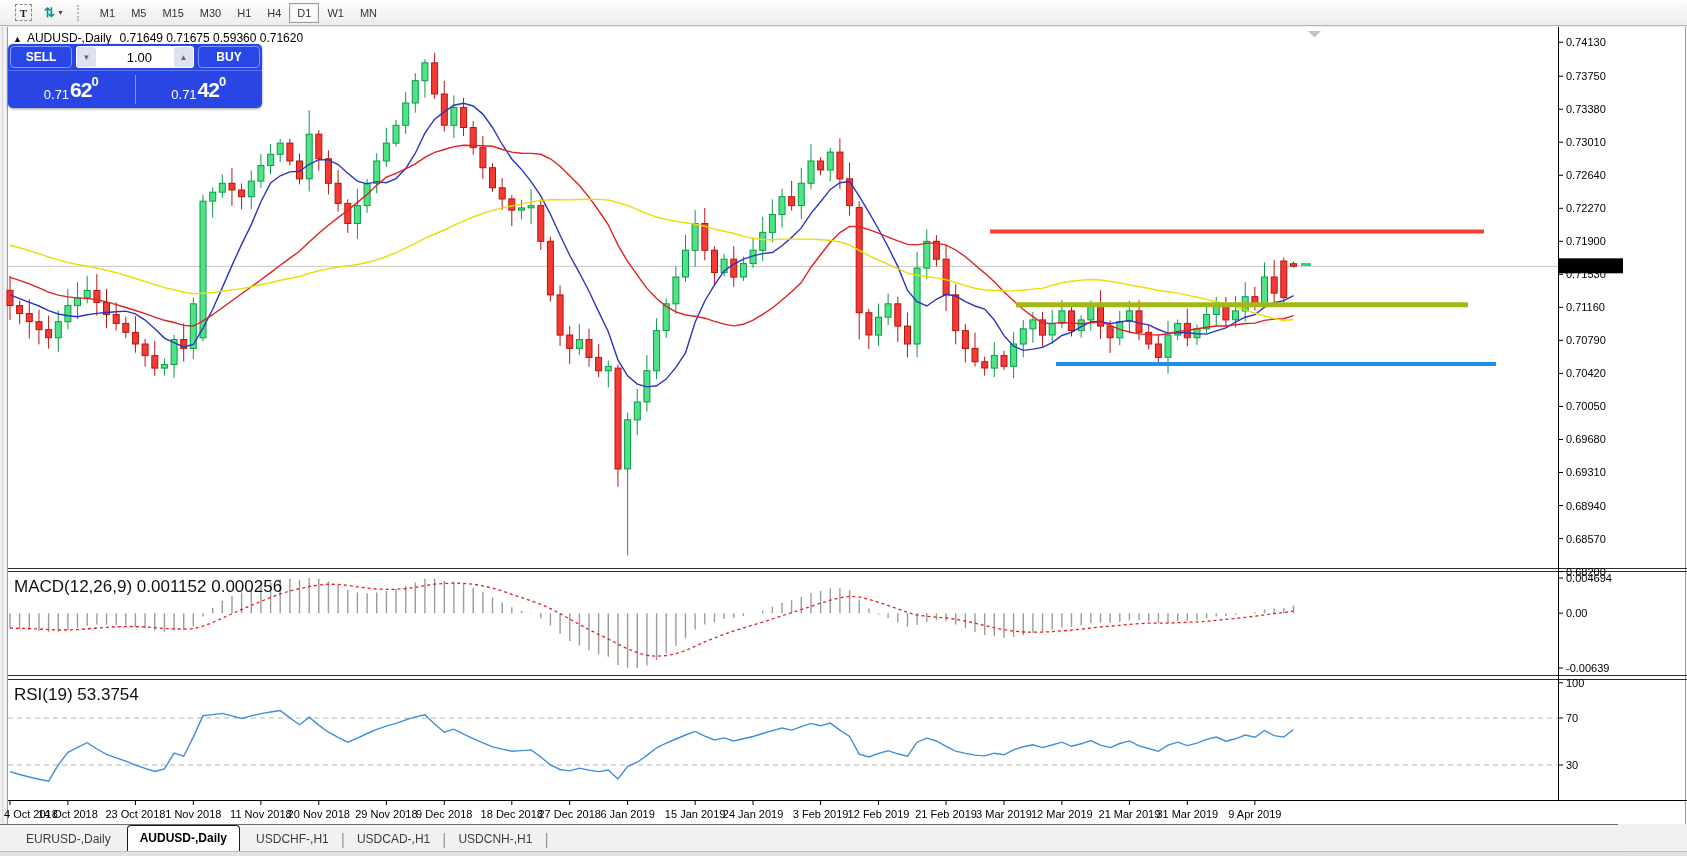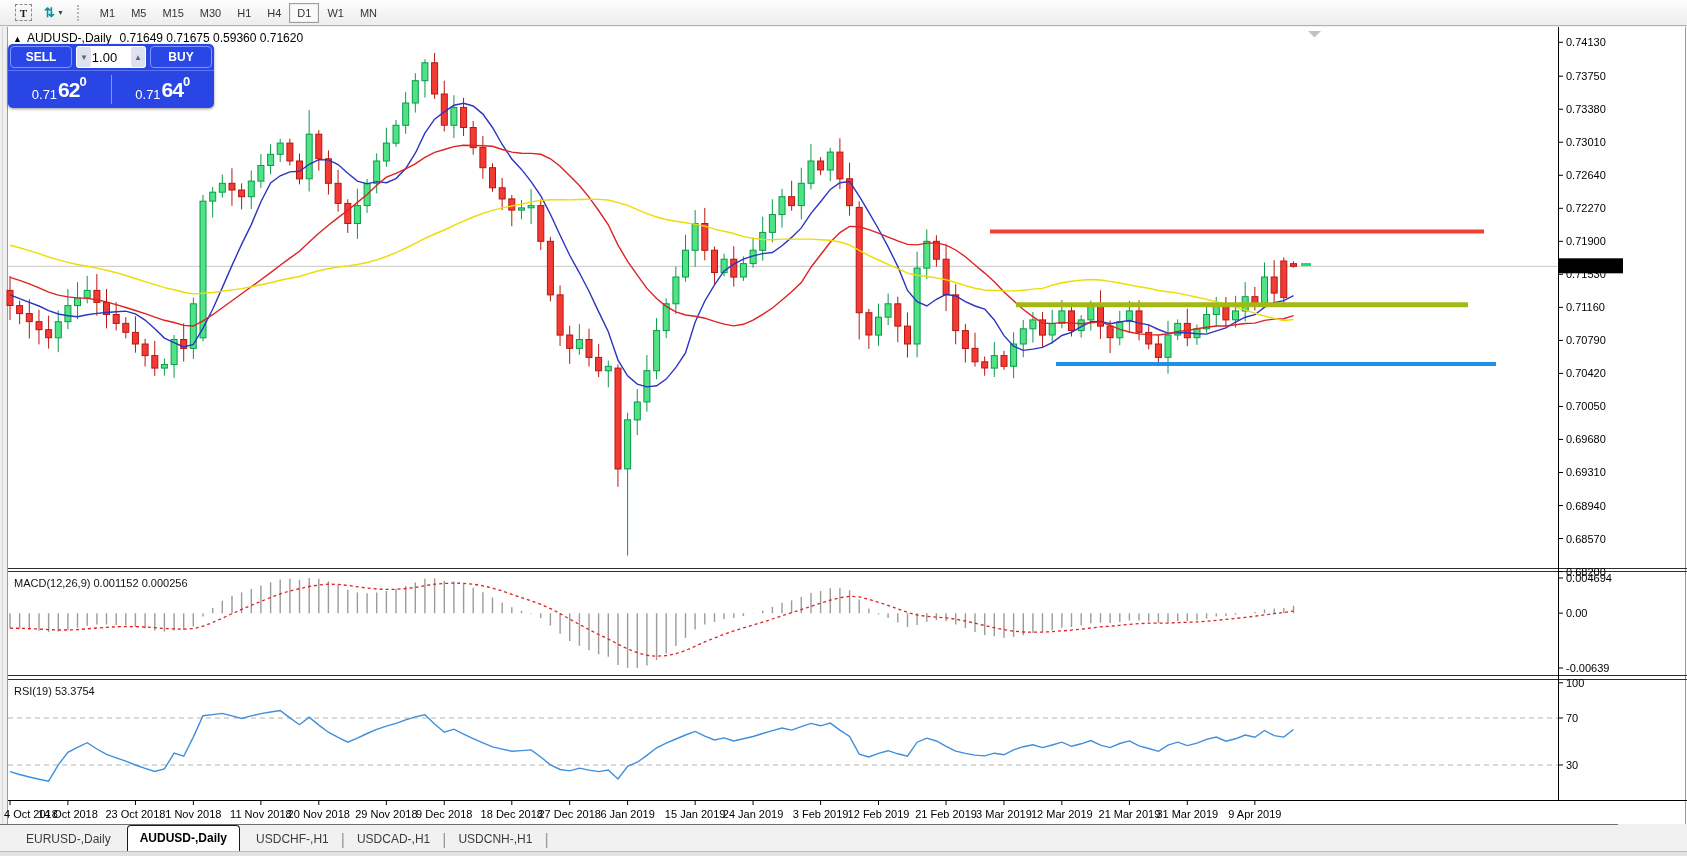--- a/index.html
+++ b/index.html
@@ -17,33 +17,33 @@
   .grip{width:3px;height:16px;border-left:2px dotted #b8b8b8;margin:0 8px 0 6px}
   .tf{font-size:11px;color:#333;background:none;border:1px solid transparent;padding:2px 7px;height:20px;cursor:pointer;
       font-family:"Liberation Sans",sans-serif}
   .tf.active{background:#fbfbfb;border:1px solid #9c9c9c;box-shadow:inset 0 0 2px #cfcfcf}
   
   #chart-svg{position:absolute;top:26px;left:0}
   svg text{font-family:"Liberation Sans",sans-serif;font-size:11px;fill:#000}
   .chart-title{position:absolute;left:13px;top:31px;font-size:12px;color:#000;z-index:4;white-space:nowrap}
   .chart-title .tri{font-size:9px;margin-right:5px}
   .chart-title .sym{margin-right:8px}
-  .ind-label{position:absolute;font-size:11px;color:#111;z-index:4;white-space:nowrap}
+  .ind-label{position:absolute;font-size:17px;color:#111;z-index:4;white-space:nowrap}
   #macd-label{left:14px;top:577px}
   #rsi-label{left:14px;top:685px}
   
-  .trade-panel{position:absolute;left:8px;top:44px;width:206px;height:64px;background:#2945e4;border-radius:5px;
+  .trade-panel{position:absolute;left:8px;top:44px;width:254px;height:64px;background:#2945e4;border-radius:5px;
                box-shadow:0 1px 3px rgba(0,0,0,.4);z-index:5;overflow:hidden}
   .tp-top{display:flex;height:27px;border-bottom:1px solid #5a74f0;box-sizing:border-box}
   .tp-btn{flex:0 0 62px;background:#2946e6;border:1px solid #7e97ff;border-radius:4px;margin:2px;color:#fff;
           font-weight:bold;font-size:12px;font-family:"Liberation Sans",sans-serif;cursor:pointer;padding:0}
   .tp-vol{flex:1;display:flex;background:#fff;border-radius:3px;margin:2px;align-items:center;overflow:hidden}
   .tp-step{width:19px;align-self:stretch;background:#dde1f0;color:#666;font-size:8px;display:flex;align-items:center;
            justify-content:center;cursor:pointer;border-radius:2px;margin:1px}
-  .tp-val{flex:1;text-align:right;padding-right:13px;font-size:13px;color:#000}
+  .tp-val{flex:1;text-align:right;padding-right:21px;font-size:13px;color:#000}
   .tp-prices{display:flex;height:37px}
   .tp-price{flex:1;color:#fff;display:flex;align-items:center;justify-content:center;cursor:pointer}
   .tp-div{width:1px;background:#7e97ff;margin:4px 0}
   .tp-sm{font-weight:normal;font-size:13px;align-self:flex-end;padding-bottom:6px;margin-right:1px}
   .tp-big{font-weight:bold;font-size:21px;line-height:31px;letter-spacing:-1px}
   .tp-sup{font-weight:bold;font-size:13px;align-self:flex-start;padding-top:3px}
   
   .tabbar{position:absolute;left:0;top:824px;width:1618px;height:27px;background:#f1f1f1;border-top:1px solid #6e6e6e;
           display:flex;align-items:flex-end;padding-left:14px;box-sizing:border-box}
   .tab{font-size:12px;color:#3c3c3c;padding:0 12px;height:23px;line-height:23px;cursor:pointer;white-space:nowrap}
@@ -624,21 +624,21 @@
   </div>
   <div class="tp-prices">
     <div class="tp-price">
       <span class="tp-sm">0.71</span>
       <span class="tp-big">62</span>
       <span class="tp-sup">0</span>
     </div>
     <div class="tp-div"></div>
     <div class="tp-price">
       <span class="tp-sm">0.71</span>
-      <span class="tp-big">64</span>
+      <span class="tp-big">42</span>
       <span class="tp-sup">0</span>
     </div>
   </div>
 </div>
 
 <div class="ind-label" id="macd-label">
   <span>MACD(12,26,9)</span>
   <span>0.001152</span>
   <span>0.000256</span>
 </div>

